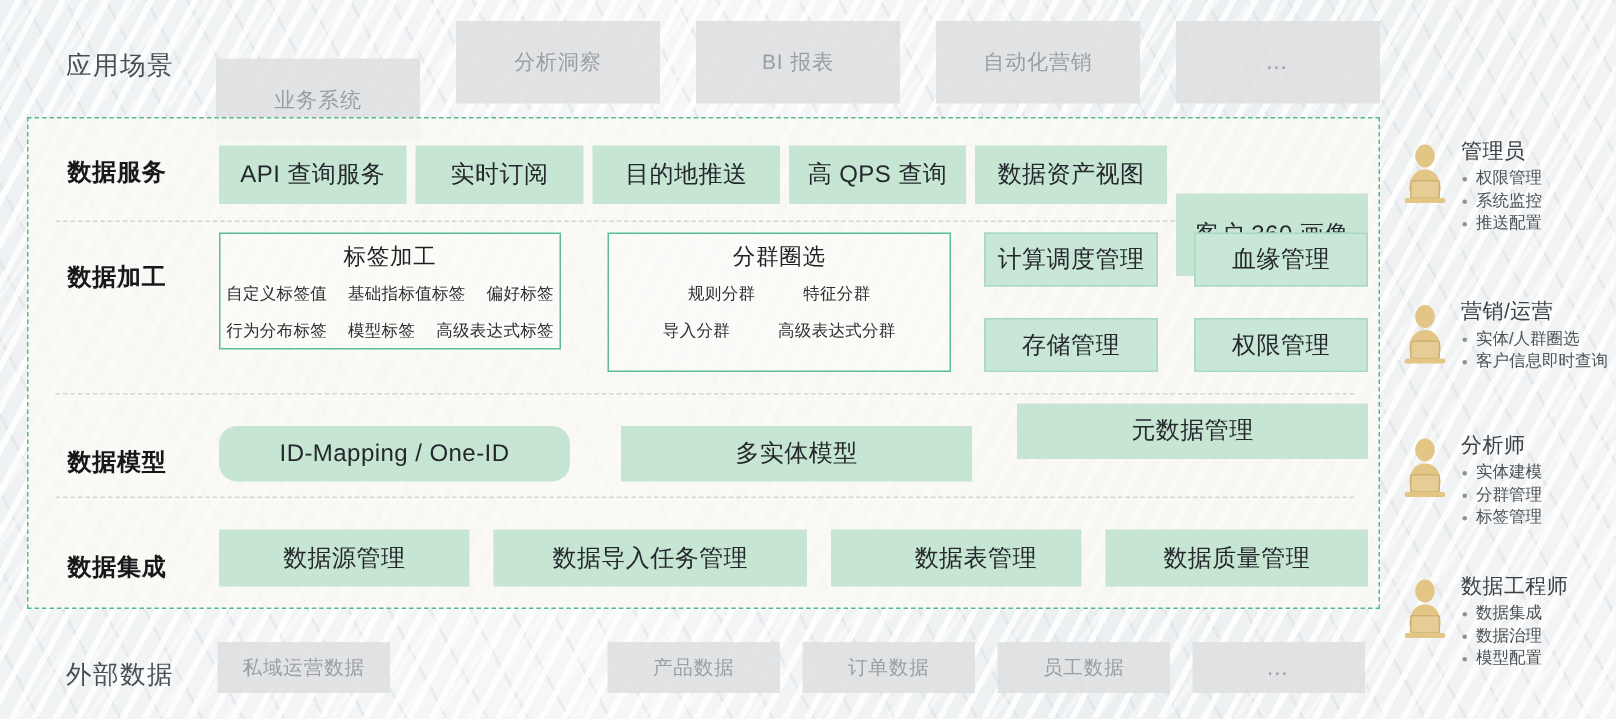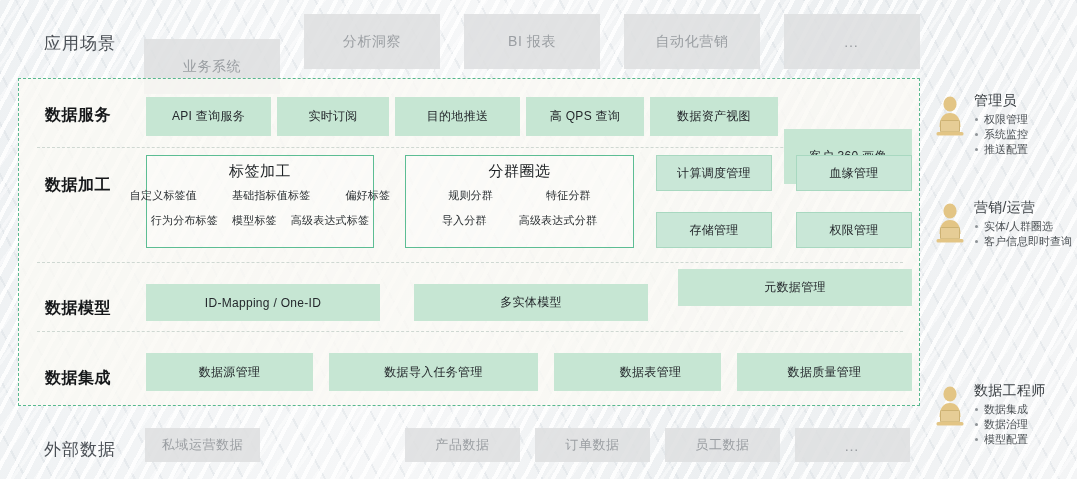--- a/index.html
+++ b/index.html
@@ -99,21 +99,21 @@
     white-space: nowrap;
   }
 
   
   .green-chip {
     position: absolute;
     background: #c6e6d3;
     display: flex;
     align-items: center;
     justify-content: center;
-    font-size: 12px;
+    font-size: 16px;
     color: #24282c;
     white-space: nowrap;
     letter-spacing: .3px;
   }
   .green-chip.bordered { border: 1px solid #a8d8c0; background: #c9e7d7; }
 
   
   .group-box {
     position: absolute;
     border: 1px solid #5cbd93;
@@ -133,21 +133,21 @@
     display: flex;
     justify-content: center;
     width: 100%;
     white-space: nowrap;
   }
   .group-items span {
     font-size: 11px;
     color: #2b3033;
     letter-spacing: .2px;
   }
-  .gi-row1 { margin-top: 7px; gap: 21px; }
+  .gi-row1 { margin-top: 7px; }
   .gi-row2 { margin-top: 10px; }
   .tag-items span { margin: 0 7px; }
   .seg-items span { margin: 0 16px; }
 
   
   .persona {
     position: absolute;
     display: flex;
     align-items: flex-start;
   }
@@ -233,21 +233,21 @@
     </div>
     <div class="green-chip" style="left:631px; top:18px; width:128px; height:39px;">
       <span>数据资产视图</span>
     </div>
     <div class="green-chip" style="left:765px; top:18px; width:128px; height:55px;margin-top:32px;">
       <span>客户 360 画像</span>
     </div>
 
     <div class="inner-label" style="left:26px; top:96px;">数据加工</div>
 
-    <div class="group-box" style="left:127px; top:76px; width:228px; height:93px;">
+    <div class="group-box" style="left:127px; top:76px; width:228px; height:78px;">
       <div class="group-title">标签加工</div>
       <div class="group-items tag-items gi-row1">
         <span>自定义标签值</span>
         <span>基础指标值标签</span>
         <span>偏好标签</span>
       </div>
       <div class="group-items tag-items gi-row2">
         <span>行为分布标签</span>
         <span>模型标签</span>
         <span>高级表达式标签</span>
@@ -274,21 +274,21 @@
     </div>
     <div class="green-chip bordered" style="left:637px; top:133px; width:116px; height:36px;">
       <span>存储管理</span>
     </div>
     <div class="green-chip bordered" style="left:777px; top:133px; width:116px; height:36px;">
       <span>权限管理</span>
     </div>
 
     <div class="inner-label" style="left:26px; top:219px;">数据模型</div>
 
-    <div class="green-chip" style="left:127px; top:205px; width:234px; height:37px;">
+    <div class="green-chip" style="left:127px; top:205px; width:234px; height:37px;border-radius:12px;">
       <span>ID-Mapping / One-ID</span>
     </div>
     <div class="green-chip" style="left:395px; top:205px; width:234px; height:37px;">
       <span>多实体模型</span>
     </div>
     <div class="green-chip" style="left:659px; top:190px; width:234px; height:37px;">
       <span>元数据管理</span>
     </div>
 
     <div class="inner-label" style="left:26px; top:289px;">数据集成</div>
@@ -352,20 +352,36 @@
         <rect x="4.5" y="36" width="27" height="3.4" rx="1.5" fill="#e3c585"></rect>
       </svg>
     </div>
     <div class="persona-text">
       <div class="persona-title">营销/运营</div>
       <div class="persona-bullet">实体/人群圈选</div>
       <div class="persona-bullet">客户信息即时查询</div>
     </div>
   </div>
 
+  <div class="persona" style="left:932px; top:288px;">
+    <div class="persona-icon">
+      <svg viewBox="0 0 36 44" width="36" height="44" aria-hidden="true">
+        <ellipse cx="18" cy="8" rx="6.6" ry="7.6" fill="#e3c585"></ellipse>
+        <path d="M7.5 31 C7.5 21.5 11.8 17 18 17 C24.2 17 28.5 21.5 28.5 31 Z" fill="#e3c585"></path>
+        <rect x="8.5" y="24.5" width="19" height="11.5" rx="1" fill="#e6cd96" stroke="#cdb273" stroke-width="1"></rect>
+        <rect x="4.5" y="36" width="27" height="3.4" rx="1.5" fill="#e3c585"></rect>
+      </svg>
+    </div>
+    <div class="persona-text">
+      <div class="persona-title">分析师</div>
+      <div class="persona-bullet">实体建模</div>
+      <div class="persona-bullet">分群管理</div>
+      <div class="persona-bullet">标签管理</div>
+    </div>
+  </div>
 
   <div class="persona" style="left:932px; top:382px;">
     <div class="persona-icon">
       <svg viewBox="0 0 36 44" width="36" height="44" aria-hidden="true">
         <ellipse cx="18" cy="8" rx="6.6" ry="7.6" fill="#e3c585"></ellipse>
         <path d="M7.5 31 C7.5 21.5 11.8 17 18 17 C24.2 17 28.5 21.5 28.5 31 Z" fill="#e3c585"></path>
         <rect x="8.5" y="24.5" width="19" height="11.5" rx="1" fill="#e6cd96" stroke="#cdb273" stroke-width="1"></rect>
         <rect x="4.5" y="36" width="27" height="3.4" rx="1.5" fill="#e3c585"></rect>
       </svg>
     </div>

